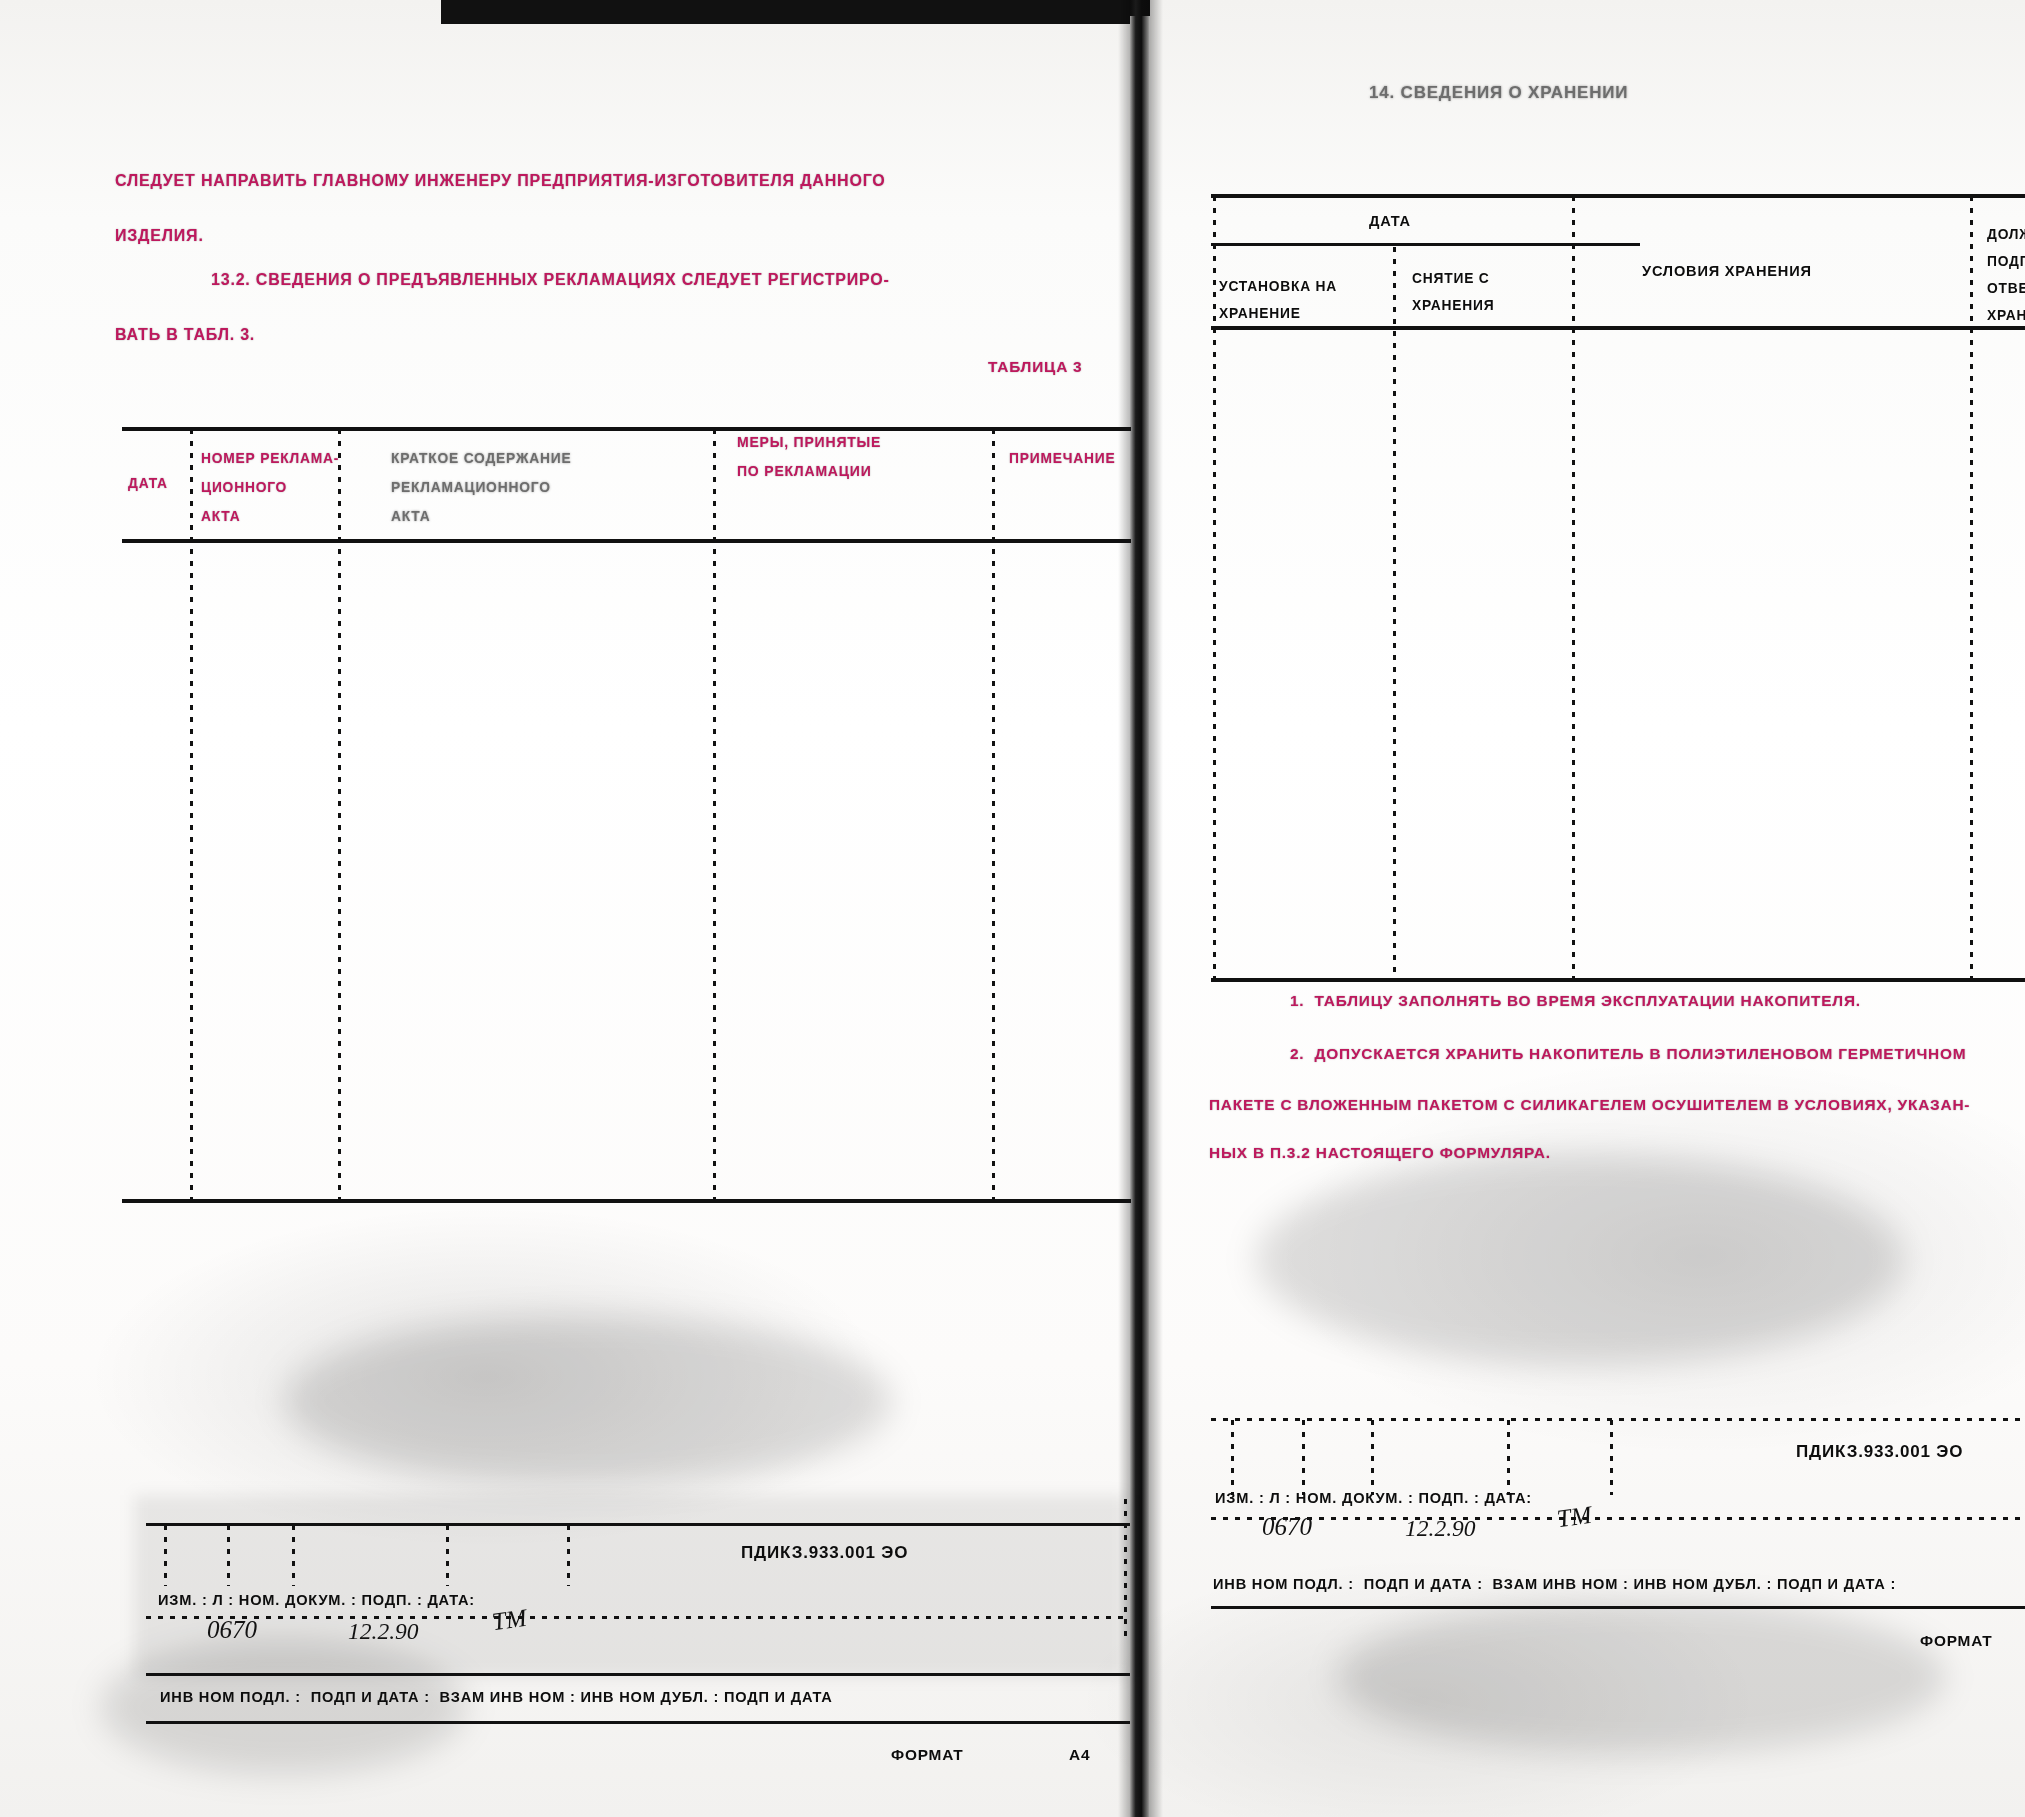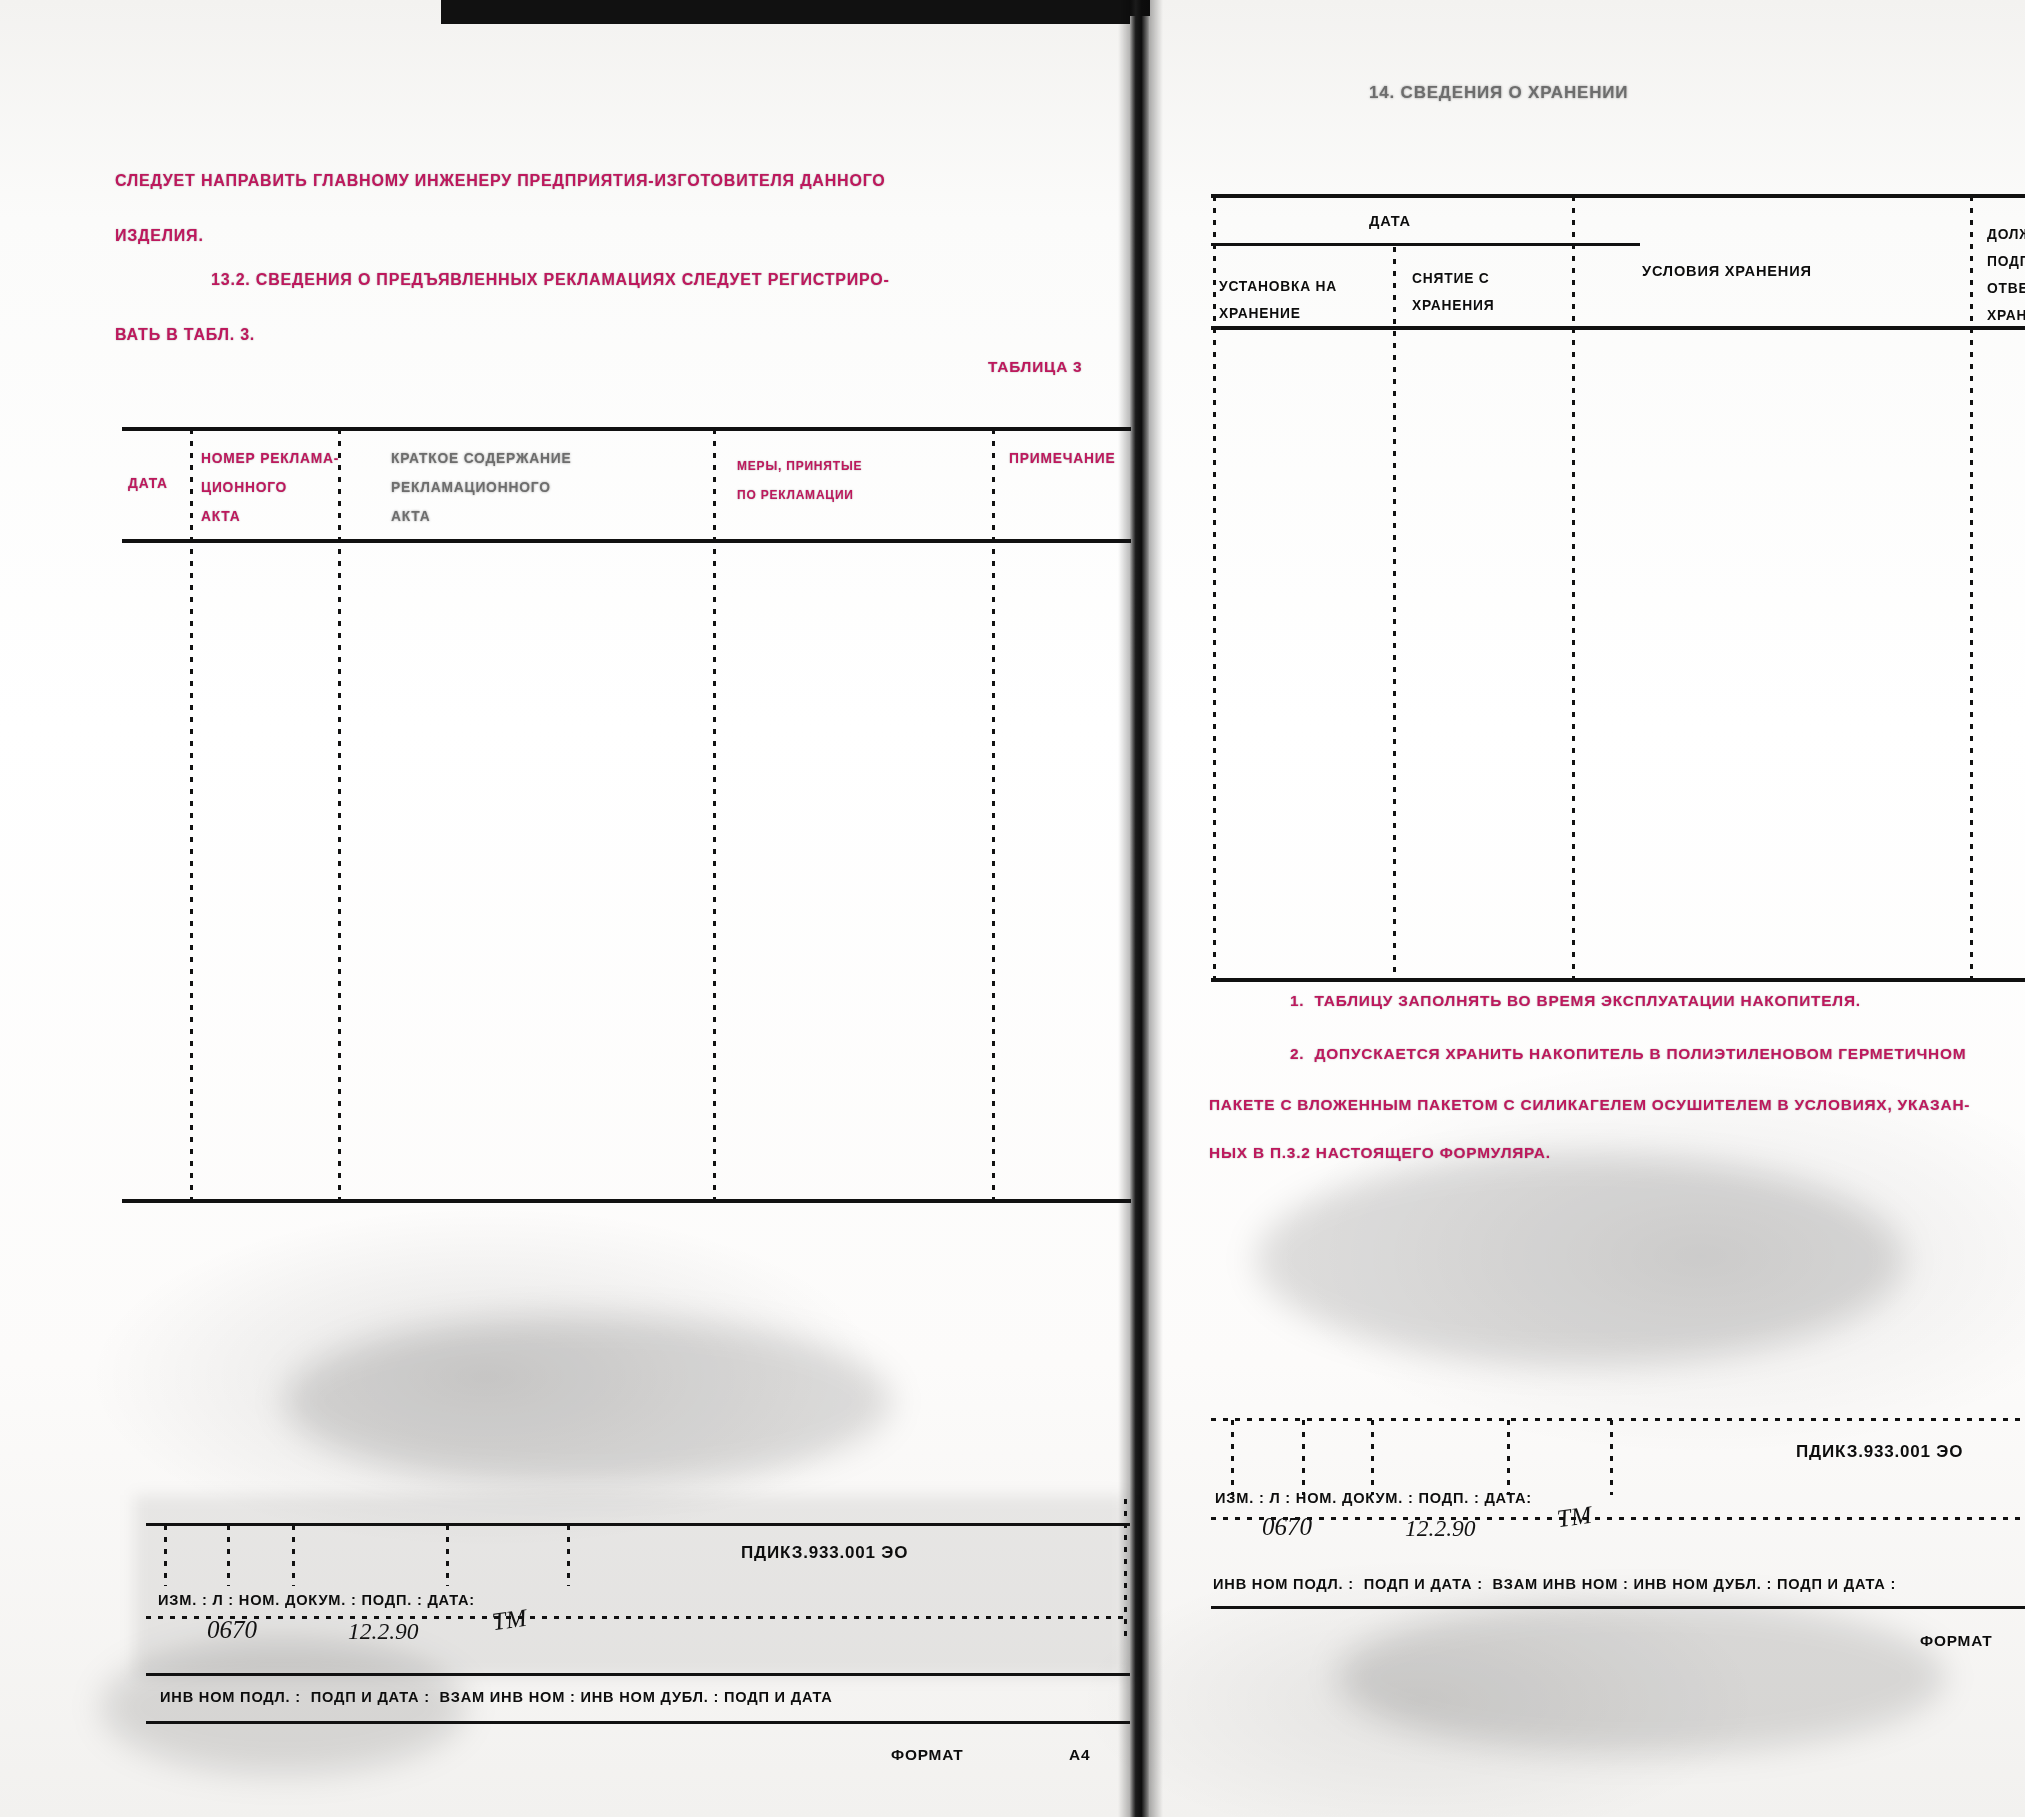--- a/index.html
+++ b/index.html
@@ -134,21 +134,21 @@
 <div class="dotcol" style="left:713px; top:429px; height:770px;"></div>
 <div class="dotcol" style="left:992px; top:429px; height:770px;"></div>
 
 <div class="txt faded" style="left:128px; top:476px; font-size:13.8px;">ДАТА</div>
 <div class="txt faded" style="left:201px; top:444px; font-size:13.8px; line-height:29px;">НОМЕР РЕКЛАМА-
 ЦИОННОГО
 АКТА</div>
 <div class="txt vfaded" style="left:391px; top:444px; font-size:13.8px; line-height:29px;">КРАТКОЕ СОДЕРЖАНИЕ
 РЕКЛАМАЦИОННОГО
 АКТА</div>
-<div class="txt faded" style="left:737px; top:452px; font-size:12px; line-height:29px;">МЕРЫ, ПРИНЯТЫЕ
+<div class="txt faded" style="left:737px; top:428px; font-size:14px; line-height:29px;">МЕРЫ, ПРИНЯТЫЕ
 ПО РЕКЛАМАЦИИ</div>
 <div class="txt faded" style="left:1009px; top:444px; font-size:13.8px; line-height:29px;">ПРИМЕЧАНИЕ</div>
 
 <div class="wash" style="left:134px; top:1495px; width:992px; height:182px;"></div>
 
 <div class="rule" style="left:146px; top:1523px; width:984px; height:2.8px;"></div>
 <div class="dotcol" style="left:164px;  top:1525px; height:61px;"></div>
 <div class="dotcol" style="left:227px;  top:1525px; height:61px;"></div>
 <div class="dotcol" style="left:292px;  top:1525px; height:61px;"></div>
 <div class="dotcol" style="left:446px; top:1525px; height:61px;"></div>

